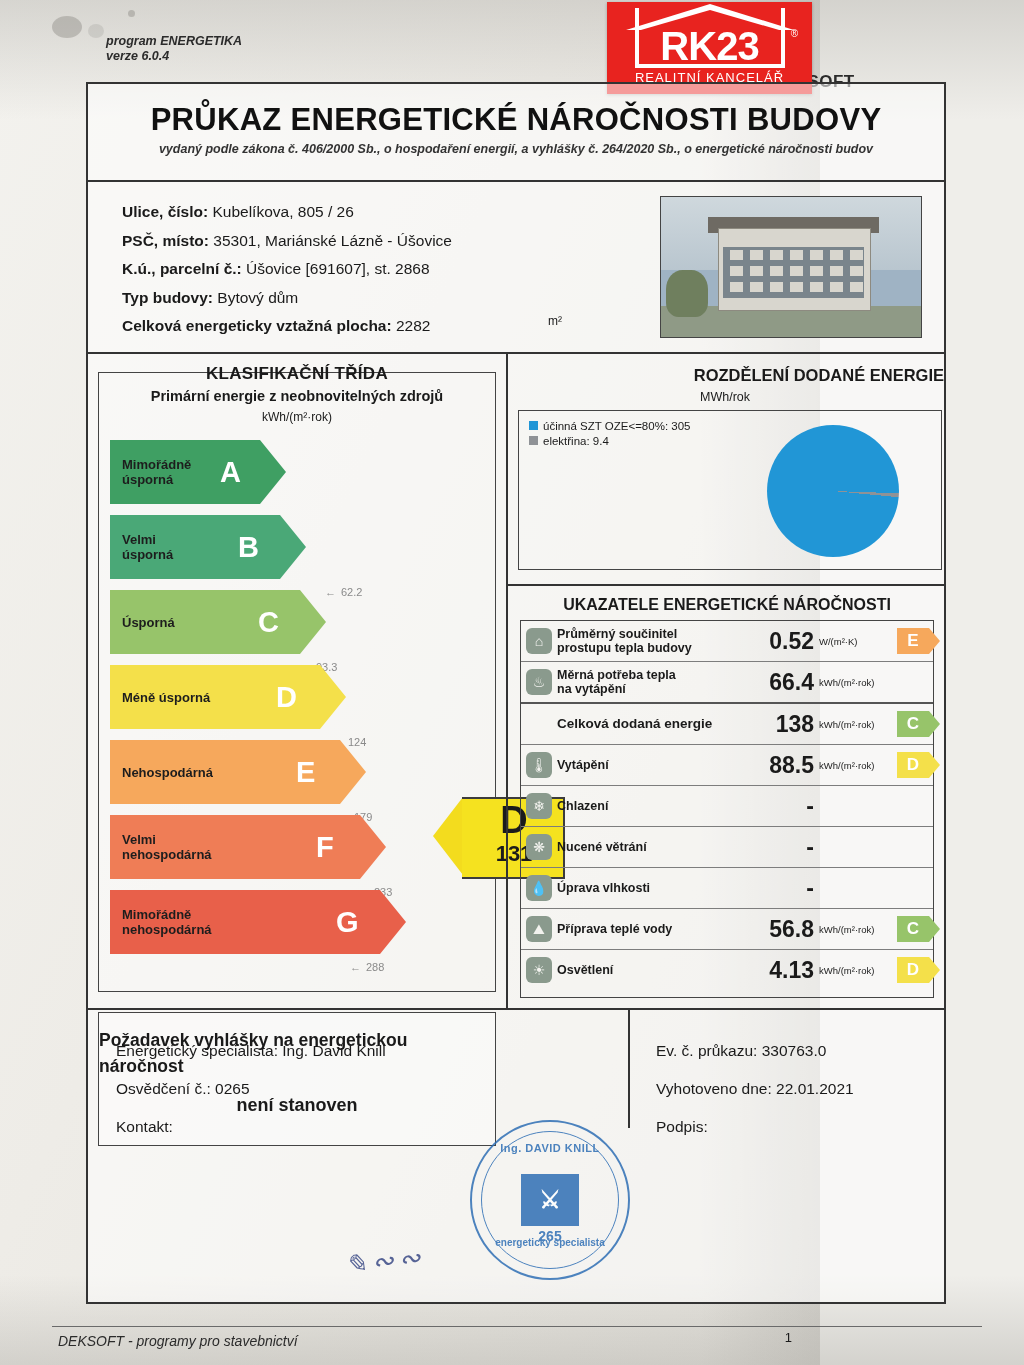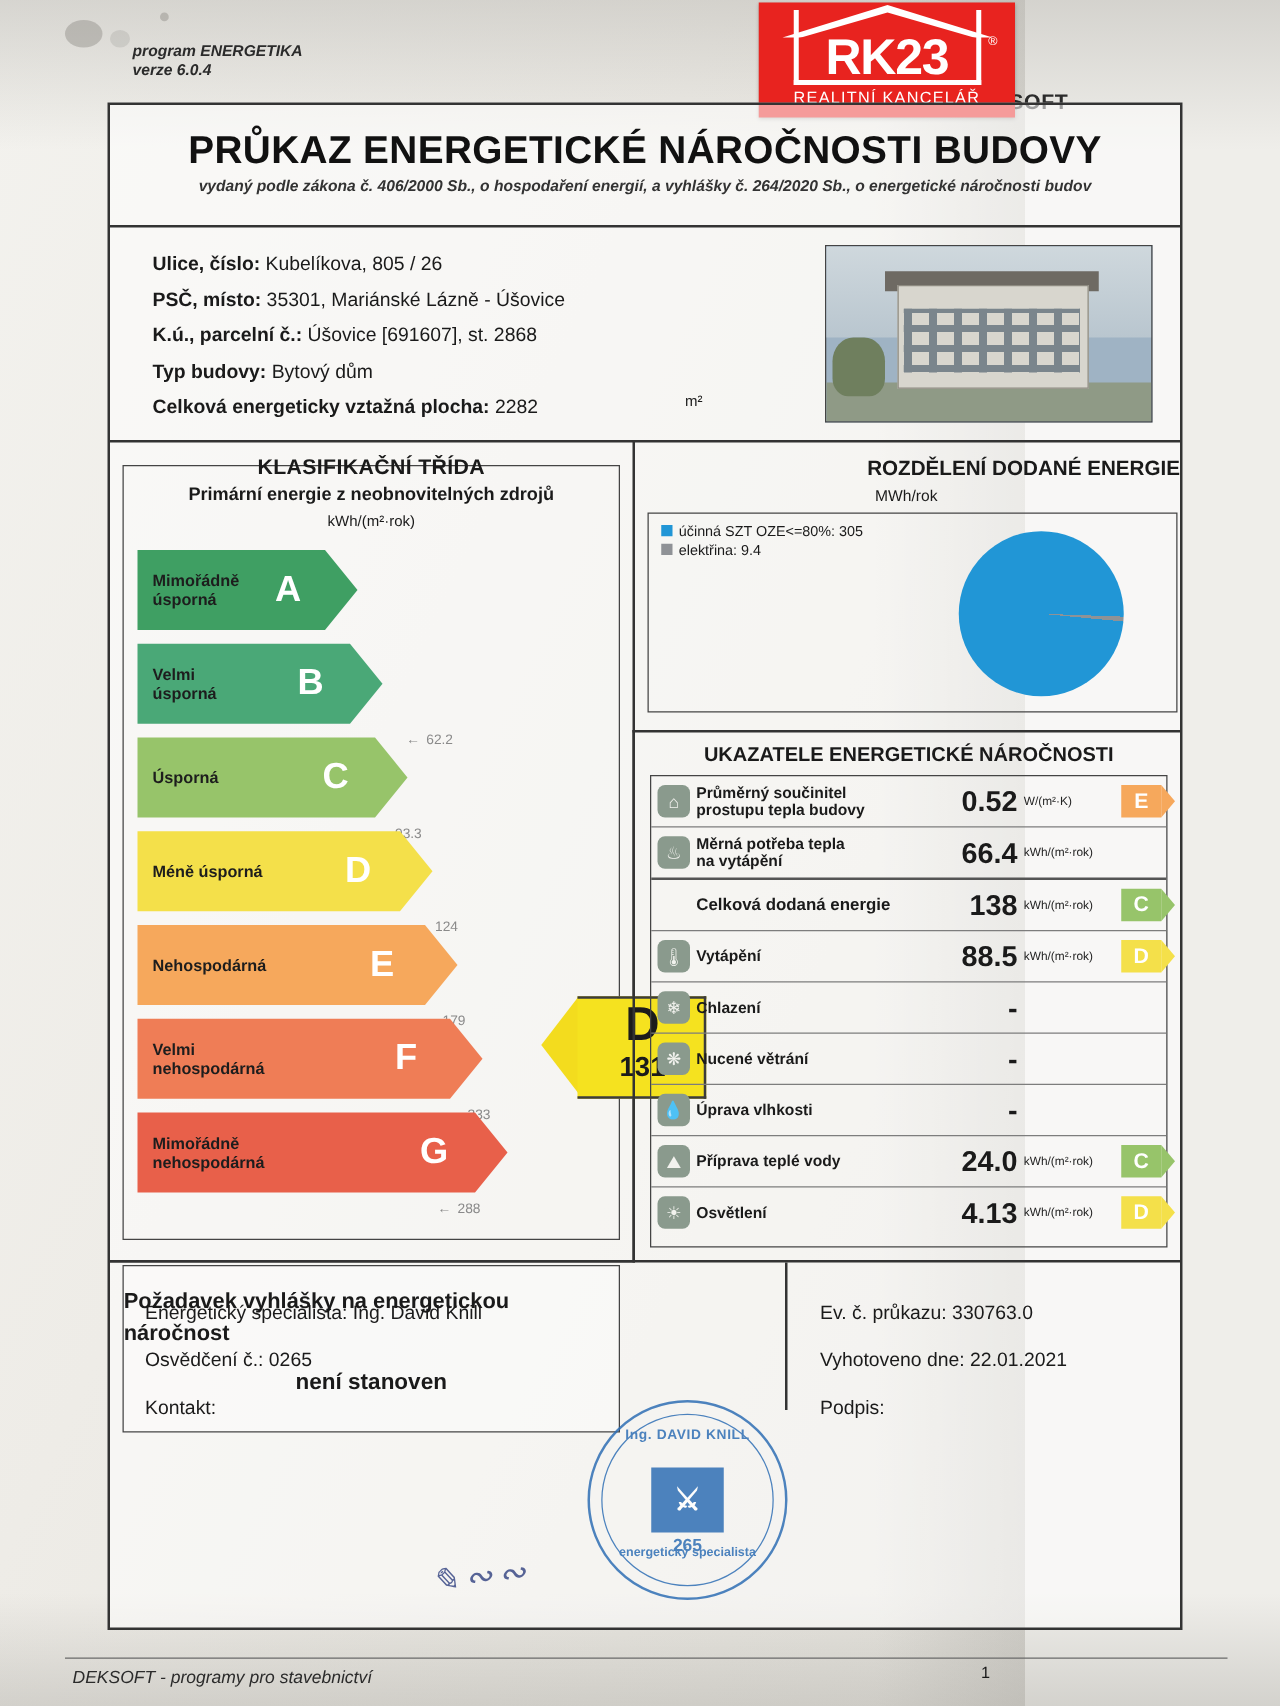--- a/index.html
+++ b/index.html
@@ -413,21 +413,21 @@
           <div class="ind-badge"></div>
         </div>
 
         <div class="ind-row">
           <div class="ind-ic">
               <div class="ico">⛰</div>
             </div>
           <div class="ind-name">
             <span>Příprava teplé vody</span>
           </div>
-          <div class="ind-val">24.0</div>
+          <div class="ind-val">56.8</div>
           <div class="ind-unit">kWh/(m²·rok)</div>
           <div class="ind-badge">
               <div class="badge" style="background:#97c46a;color:#97c46a;">
                 <span style="color:#fff">C</span>
               </div>
             </div>
         </div>
 
         <div class="ind-row">
           <div class="ind-ic">

